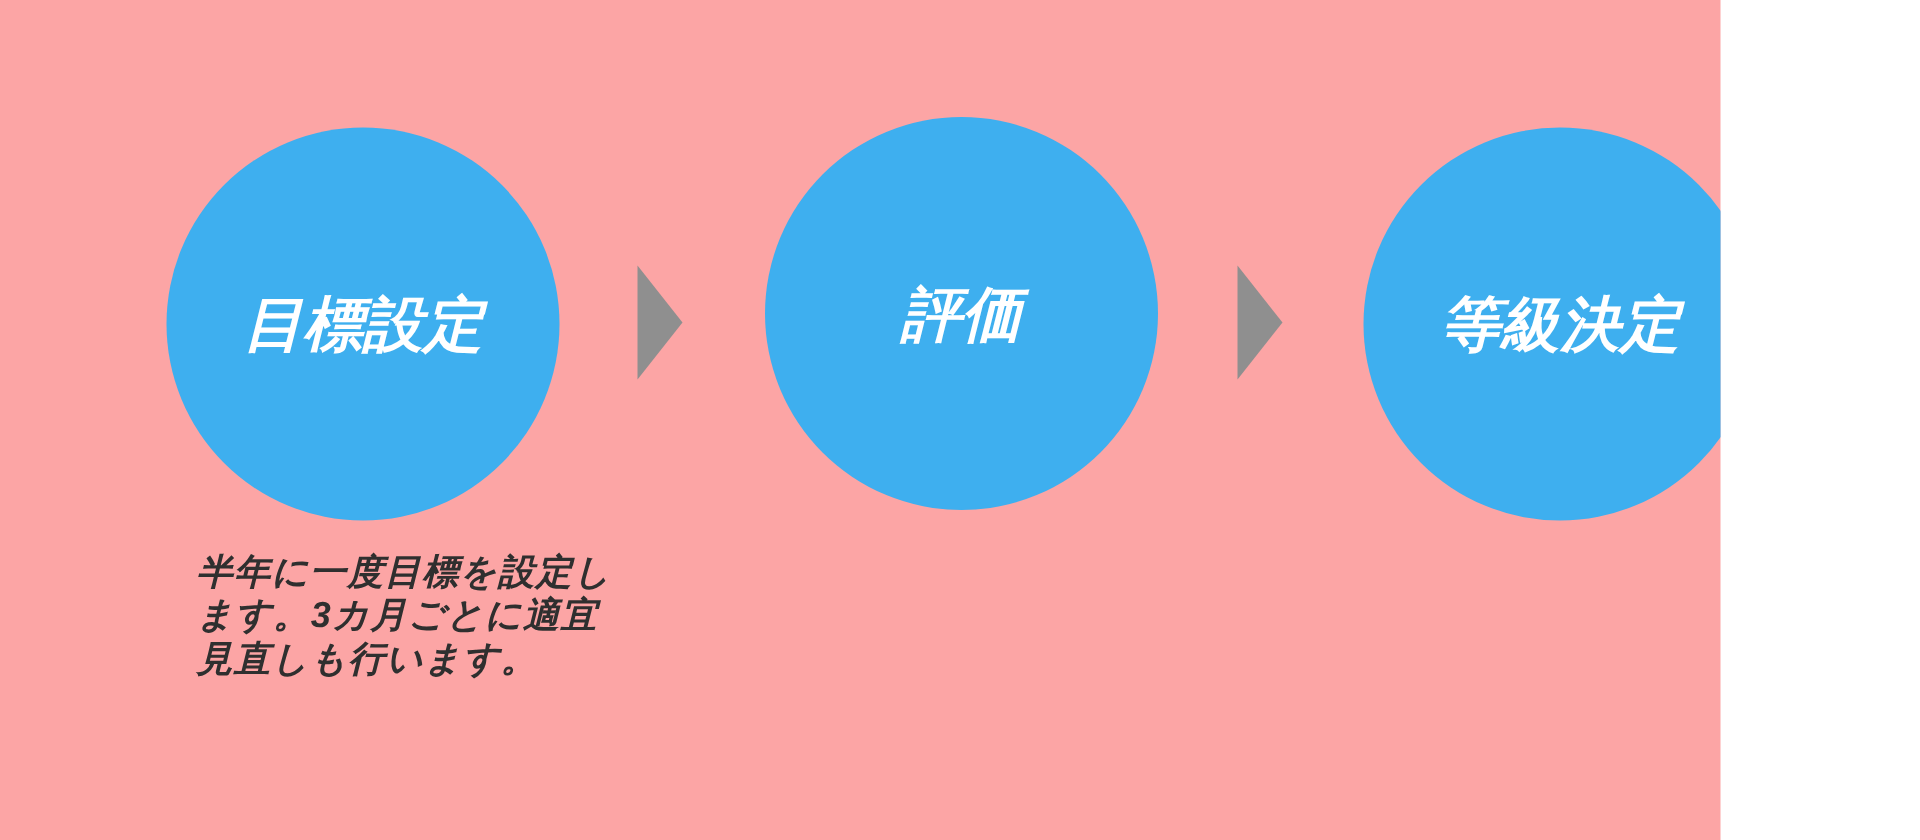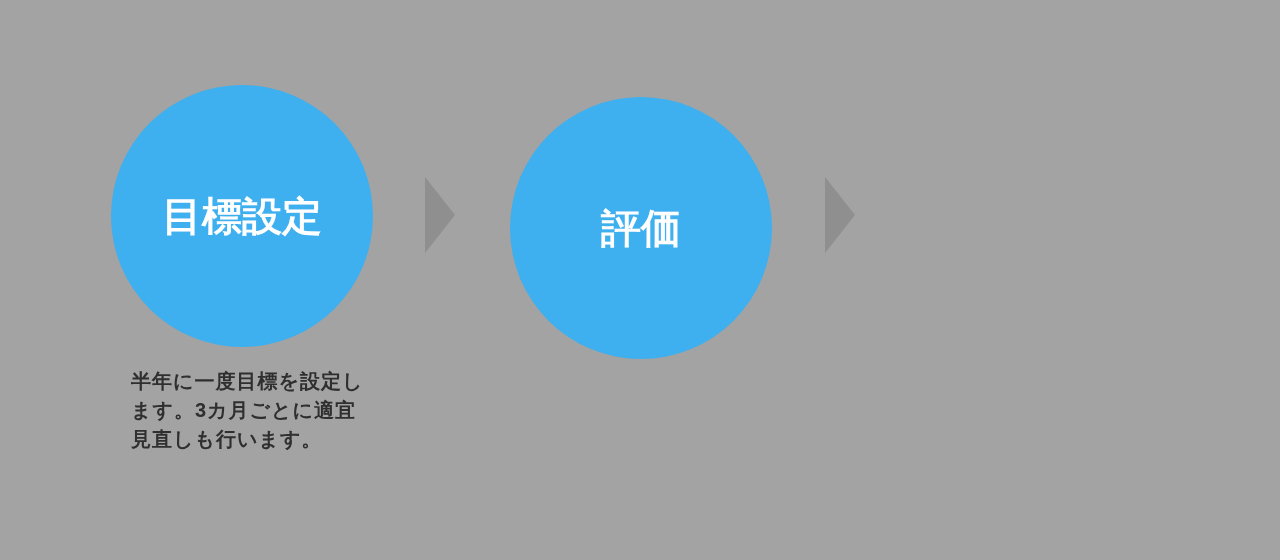--- a/index.html
+++ b/index.html
@@ -2,25 +2,26 @@
 <html style="--circle-fill: #3eafef; --circle-text: #ffffff; --arrow-fill: #8f8f8f; --desc-text: #2f2f2f;"><head>
 <meta charset="utf-8">
 <style>
   html, body {
     margin: 0;
     padding: 0;
     background: #ffffff;
   }
   .canvas {
     position: relative;
-    width: 1280px;
+    width: 1147px;
     height: 560px;
-    background: #a3a3a3;
+    background: #fca5a5;
     overflow: hidden;
     font-family: "Liberation Sans", sans-serif;
+    font-style: italic;
   }
   .circle {
     position: absolute;
     width: 262px;
     height: 262px;
     border-radius: 50%;
     background: var(--circle-fill, #3eafef);
     display: flex;
     align-items: center;
     justify-content: center;
@@ -35,21 +36,21 @@
   .arrow {
     position: absolute;
     width: 0;
     height: 0;
     border-top: 38px solid transparent;
     border-bottom: 38px solid transparent;
     border-left: 30px solid var(--arrow-fill, #8f8f8f);
   }
   .desc {
     position: absolute;
-    font-size: 20px;
+    font-size: 24px;
     font-weight: bold;
     color: var(--desc-text, #2f2f2f);
     line-height: 29px;
     letter-spacing: 1px;
     white-space: pre;
   }
 </style>
 </head>
 <body>
 
@@ -57,20 +58,23 @@
 
   <div class="circle" style="left:111px; top:85px;">
     <div class="circle-title">目標設定</div>
   </div>
   <div class="desc" style="left:131px; top:367px;">半年に一度目標を設定し
 ます。3カ月ごとに適宜
 見直しも行います。</div>
 
   <div class="arrow" style="left:425px; top:177px;"></div>
 
-  <div class="circle" style="left:510px; top:97px;">
+  <div class="circle" style="left:510px; top:78px;">
     <div class="circle-title">評価</div>
   </div>
 
   <div class="arrow" style="left:825px; top:177px;"></div>
 
+  <div class="circle" style="left:909px; top:85px;">
+    <div class="circle-title">等級決定</div>
+  </div>
 
 </div>
 
 </body></html>

